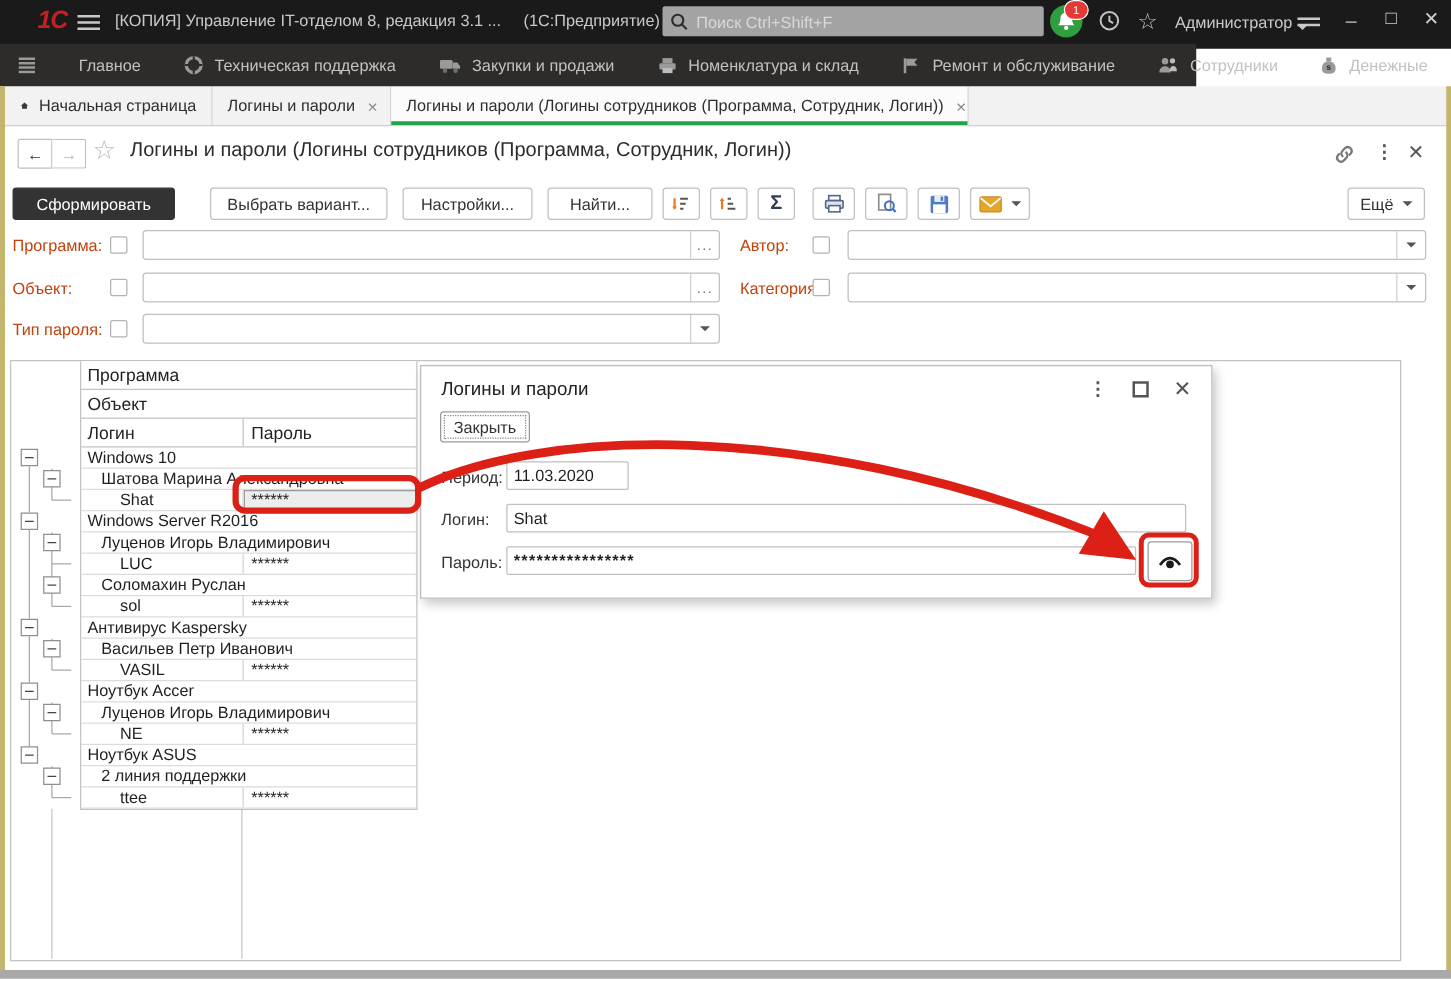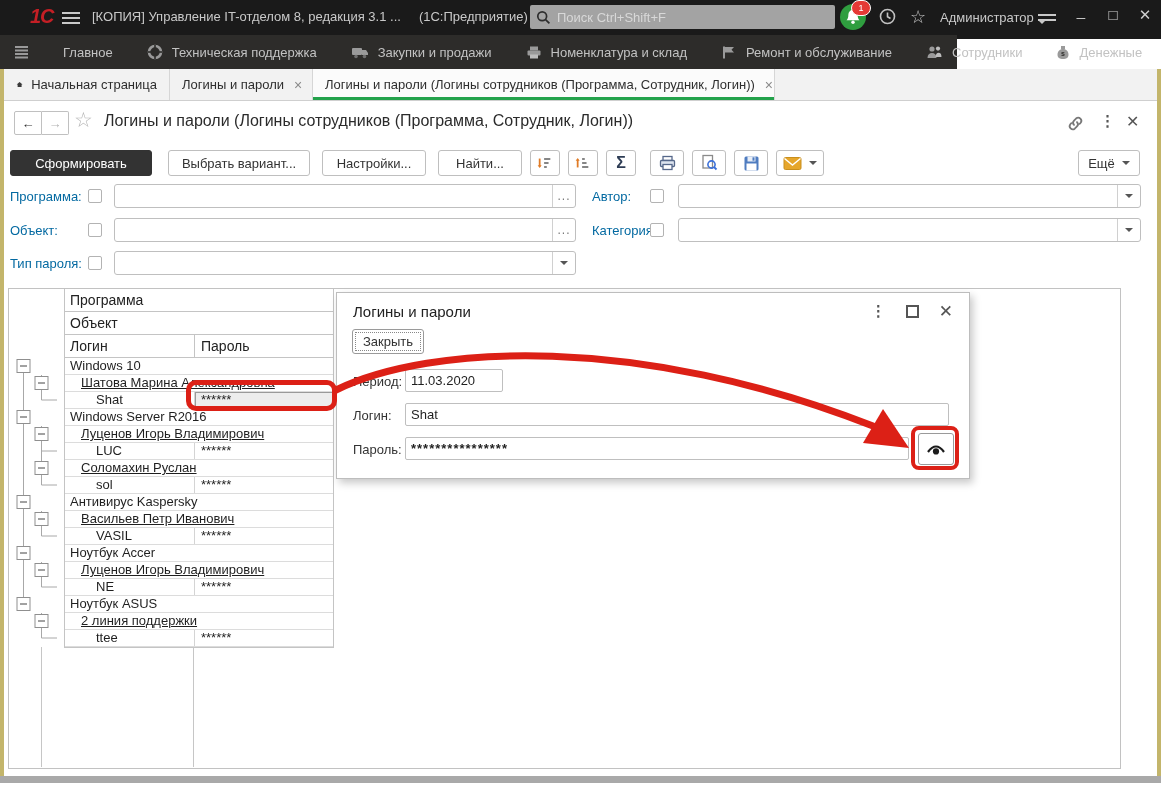--- a/index.html
+++ b/index.html
@@ -51,37 +51,37 @@
   .page-title{position:absolute;left:104px;top:112px;font-size:16px;color:#2b2b2b;white-space:nowrap;}
   .hdr-ic{position:absolute;top:114px;cursor:pointer;color:#555;}
 
   
   .btn{position:absolute;top:150px;height:26px;box-sizing:border-box;border:1px solid #bfbfbf;border-radius:3px;background:#fff;font-size:13px;color:#333;display:flex;align-items:center;justify-content:center;cursor:pointer;font-family:"Liberation Sans",sans-serif;}
   .btn.dark{background:#333;border-color:#333;color:#fff;}
   .btn .drop{width:0;height:0;border-left:4px solid transparent;border-right:4px solid transparent;border-top:4px solid #555;margin-left:7px;}
   .sigma{font-size:16px;font-weight:bold;color:#2e3d55;}
 
   
-  .flabel{position:absolute;font-size:13px;color:#0369a1;white-space:nowrap;}
+  .flabel{position:absolute;font-size:13px;color:#c2410c;white-space:nowrap;}
   .cb{position:absolute;width:14px;height:14px;border:1px solid #b3b3b3;border-radius:2px;background:#fff;box-sizing:border-box;cursor:pointer;}
   .fld{position:absolute;height:24px;box-sizing:border-box;border:1px solid #bfbfbf;border-radius:3px;background:#fff;display:flex;align-items:stretch;}
   .fld input{flex:1;border:none;outline:none;background:transparent;font-size:13px;padding:0 5px;font-family:"Liberation Sans",sans-serif;min-width:0;}
   .fld .seg{flex:0 0 22px;border-left:1px solid #d0d0d0;display:flex;align-items:center;justify-content:center;color:#777;font-size:12px;letter-spacing:1px;cursor:pointer;}
   .fld .seg .tri{width:0;height:0;border-left:4px solid transparent;border-right:4px solid transparent;border-top:4px solid #555;}
 
   
   .report{position:absolute;left:8px;top:288px;width:1113px;height:481px;box-sizing:border-box;border:1px solid #c2c2c2;background:#fff;z-index:1;}
   #tree-svg{position:absolute;left:0;top:0;z-index:1;}
   .gridwrap{position:absolute;left:55px;top:0;width:270px;box-sizing:border-box;border-left:1px solid #c4c4c4;border-right:1px solid #c4c4c4;border-bottom:1px solid #c4c4c4;z-index:2;background:#fff;}
   .ghead{position:relative;height:23px;box-sizing:border-box;border-bottom:1px solid #c4c4c4;font-size:14px;color:#222;line-height:22px;padding-left:5px;}
   .ghead .pwh{position:absolute;left:129px;top:0;bottom:0;right:0;border-left:1px solid #c4c4c4;padding-left:6px;}
   .trow{position:relative;height:17px;box-sizing:border-box;border-bottom:1px solid #dcdcdc;font-size:13px;color:#1f1f1f;line-height:15px;white-space:nowrap;overflow:visible;}
   .trow .ttext{display:inline-block;}
   .trow.lvl0 .ttext{padding-left:5px;}
-  .trow.lvl1 .ttext{padding-left:16px;text-decoration:underline;}
+  .trow.lvl1 .ttext{padding-left:16px;}
   .trow.lvl2 .ttext{padding-left:31px;}
   .pwcell{position:absolute;left:129px;top:0;bottom:0;right:0;border-left:1px solid #d4d4d4;padding-left:6px;line-height:15px;}
   .pwcell.sel{background:#ededed;box-shadow:inset 0 0 0 1px #9a9a9a;}
 
   
   .dialog{position:absolute;left:336px;top:292px;width:632px;height:185px;background:#fff;border:1px solid #bdbdbd;box-shadow:3px 4px 8px rgba(0,0,0,.22);z-index:40;}
   .dlg-title{position:absolute;left:16px;top:10px;font-size:15px;color:#222;}
   .dlg-ctl{position:absolute;top:9px;display:flex;align-items:center;gap:20px;right:16px;}
   .dlg-dots{font-size:15px;font-weight:bold;color:#555;cursor:pointer;}
   .dlg-max{width:9px;height:9px;border:2px solid #555;cursor:pointer;}
@@ -239,21 +239,21 @@
   <div class="page-title">Логины и пароли (Логины сотрудников (Программа, Сотрудник, Логин))</div>
   <span class="hdr-ic" style="left:1066px;">
     <svg width="19" height="19" viewBox="0 0 18 18" fill="none" stroke="#777" stroke-width="1.7" stroke-linecap="round">
         <path d="M7.6 10.4a3 3 0 0 1 0-4.2l2.1-2.1a3 3 0 0 1 4.2 4.2l-1 1"></path>
         <path d="M10.4 7.6a3 3 0 0 1 0 4.2l-2.1 2.1a3 3 0 0 1-4.2-4.2l1-1"></path>
       </svg>
   </span>
   <span class="hdr-ic" style="left:1100px;top:112px;font-size:15px;font-weight:bold;">⋮</span>
   <span class="hdr-ic" style="left:1126px;top:112px;font-size:16px;">✕</span>
 
-  <button class="btn dark" style="left:10px;width:142px;">Сформировать</button>
+  <button class="btn dark" style="left:10px;width:130px;">Сформировать</button>
   <button class="btn" style="left:168px;width:142px;">Выбрать вариант...</button>
   <button class="btn" style="left:322px;width:104px;">Настройки...</button>
   <button class="btn" style="left:438px;width:84px;">Найти...</button>
   <button class="btn" style="left:530px;width:30px;">
     <svg width="18" height="18" viewBox="0 0 18 18">
         <line x1="3" y1="4" x2="3" y2="13" stroke="#e07b26" stroke-width="2"></line>
         <path d="M3 14.5 L.8 11.5 H5.2 Z" fill="#e07b26"></path>
         <line x1="8" y1="4.5" x2="15" y2="4.5" stroke="#555" stroke-width="1.6"></line>
         <line x1="8" y1="9" x2="13" y2="9" stroke="#555" stroke-width="1.6"></line>
         <line x1="8" y1="13.5" x2="11" y2="13.5" stroke="#555" stroke-width="1.6"></line>

